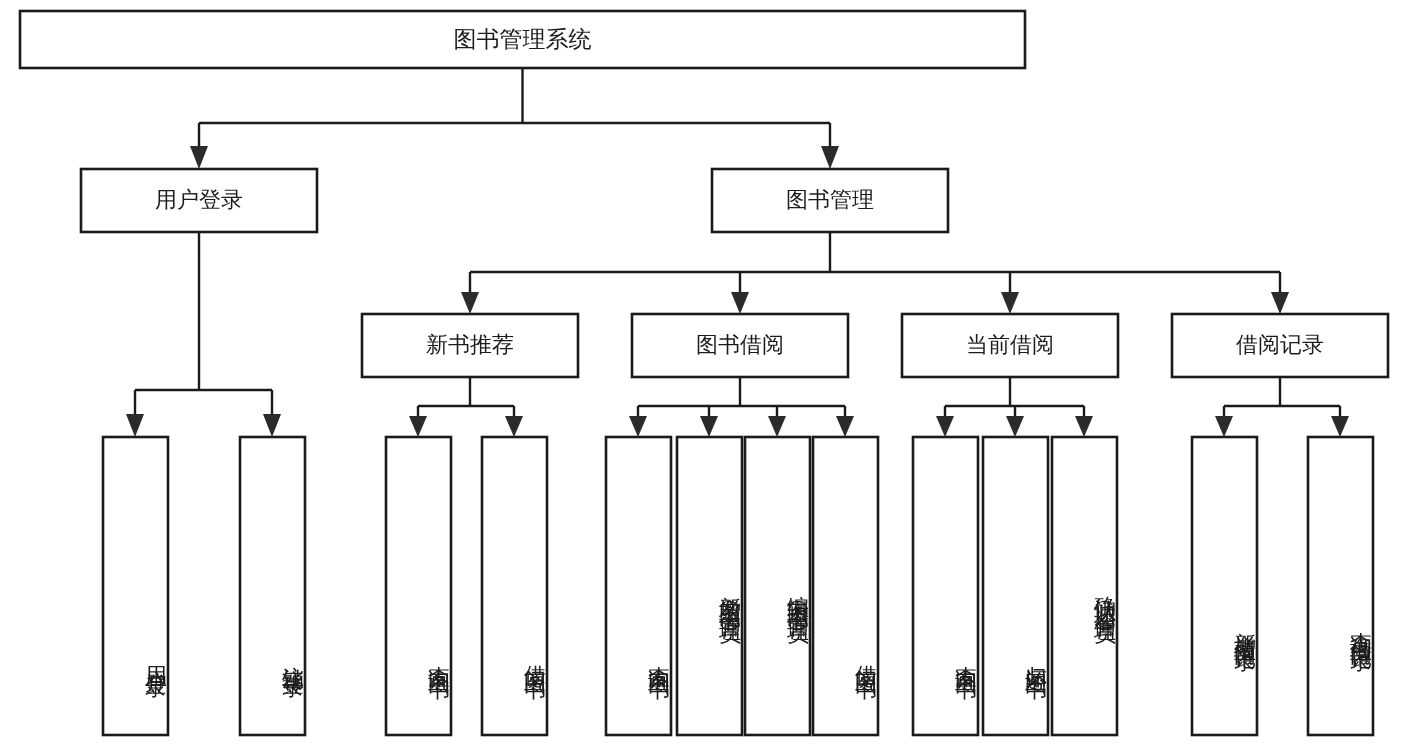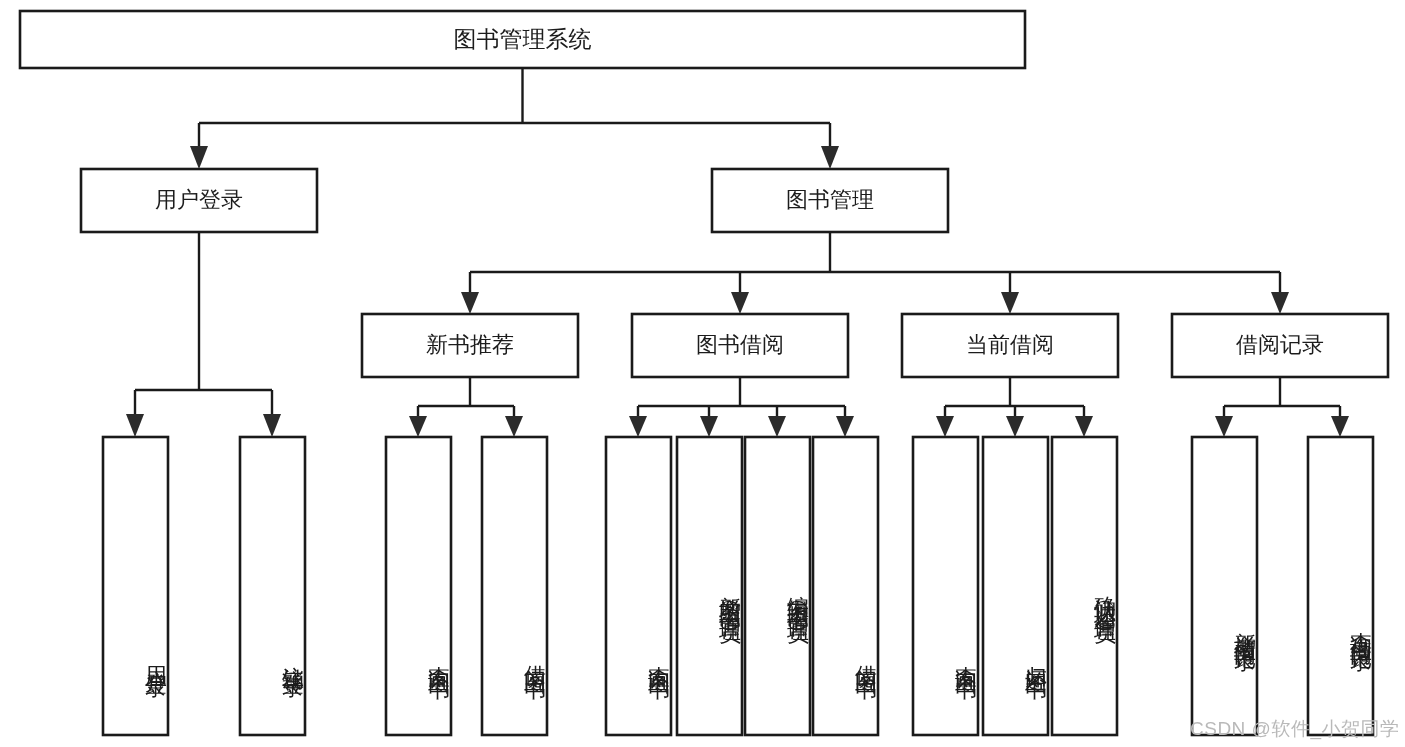--- a/index.html
+++ b/index.html
@@ -220,15 +220,14 @@
   <div class="vlabel" style="left:745px; top:437px; width:65px; height:298px; padding-top:10px;">编辑图书（管理员）</div>
   <div class="vlabel" style="left:813px; top:437px; width:65px; height:298px; padding-top:70px;">借阅图书</div>
 
   <div class="vlabel" style="left:913px; top:437px; width:65px; height:298px; padding-top:70px;">查询图书</div>
   <div class="vlabel" style="left:983px; top:437px; width:65px; height:298px; padding-top:70px;">归还图书</div>
   <div class="vlabel" style="left:1052px; top:437px; width:65px; height:298px; padding-top:10px;">确认归还（管理员）</div>
 
   <div class="vlabel" style="left:1192px; top:437px; width:65px; height:298px; padding-top:40px;">新增借阅记录</div>
   <div class="vlabel" style="left:1308px; top:437px; width:65px; height:298px; padding-top:40px;">查询借阅记录</div>
 
-  <div class="watermark" style="left:1190px; top:716px;">CSDN @软件_小贺同学</div>
 
 </div>
 
 </body></html>

